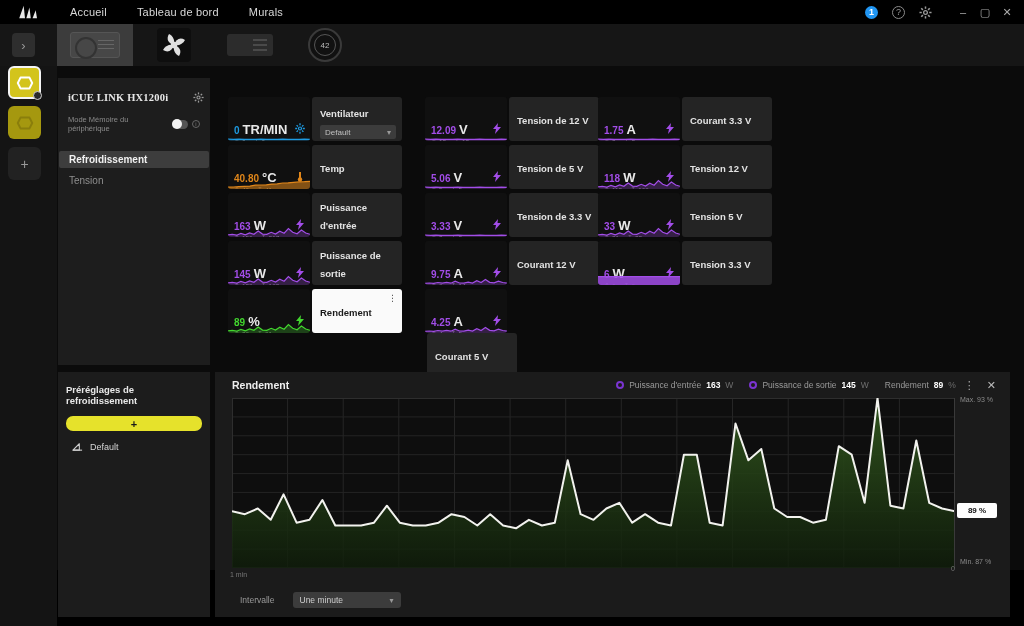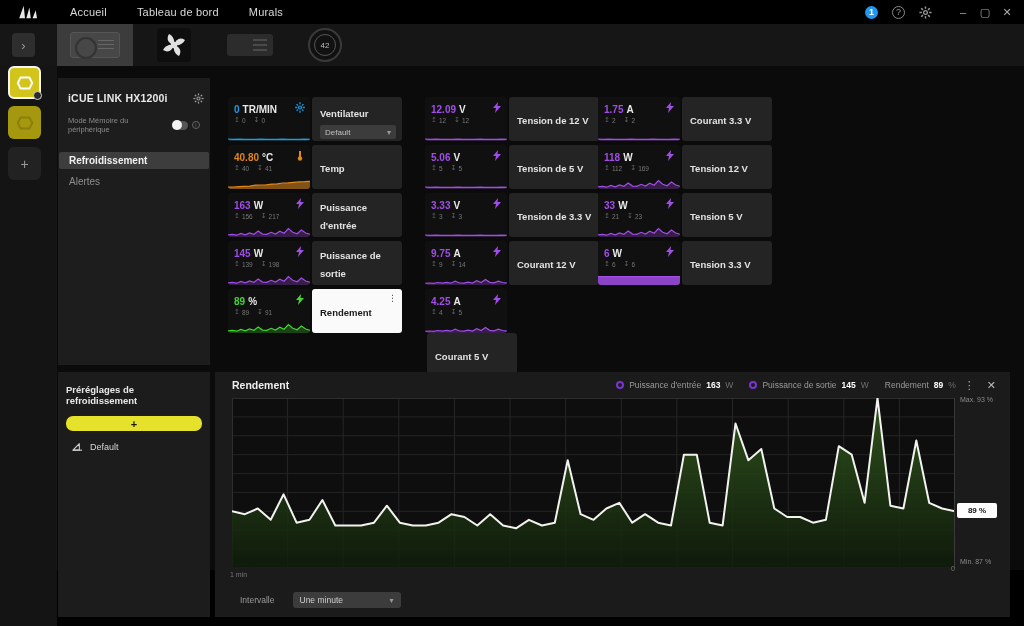--- a/index.html
+++ b/index.html
@@ -41,38 +41,38 @@
   
   #rail { left:0; top:66px; width:57px; height:560px; background:#141414; }
   .rail-btn { left:8px; width:33px; height:33px; border-radius:6px; display:flex; align-items:center; justify-content:center; position:absolute; }
   #rail-dev1 { top:0px; background:#d3c41c; border:2px solid #f5f5f5; }
   #rail-dev1 .badge { position:absolute; right:-3px; bottom:-3px; width:9px; height:9px; border-radius:50%; background:#2a2a2a; border:1px solid #cfcfcf; }
   #rail-dev2 { top:40px; background:#a5980f; }
   #rail-add { top:81px; background:#222; color:#999; font-size:14px; }
 
   
   #device-panel { left:58px; top:78px; width:152px; height:287px; background:#1d1d1d; }
-  #dp-title-row { display:flex; align-items:center; padding:14px 6px 0 10px; }
+  #dp-title-row { display:flex; align-items:center; padding:14px 6px 0 10px;font-family:Liberation Serif, serif; }
   #dp-title { font-size:10.5px; font-weight:bold; color:#e8e8e8; letter-spacing:.2px; flex:1; }
   #dp-mem-row { display:flex; align-items:center; padding:12px 10px 0 10px; gap:4px; }
   #dp-mem-label { font-size:7.5px; color:#8a8a8a; flex:1; }
   .toggle { width:16px; height:9px; border-radius:5px; background:#555; position:relative; flex:none; }
   .toggle .knob { position:absolute; left:0px; top:-1px; width:10px; height:10px; border-radius:50%; background:#f2f2f2; }
   .mini-info { width:8px; height:8px; border-radius:50%; border:1px solid #666; color:#777; font-size:6px; display:flex; align-items:center; justify-content:center; flex:none; }
   #dp-nav { margin-top:18px; }
   .dp-nav-item { height:17px; display:flex; align-items:center; padding-left:10px; font-size:10px; color:#8f8f8f; margin:0 1px 4px 1px; border-radius:2px; }
   .dp-nav-item.selected { background:#3d3d3d; color:#f0f0f0; font-weight:bold; }
 
   
   #tile-grid { left:0; top:0; }
   .tile-pair { position:absolute; display:flex; }
   .tile-value { width:82px; height:44px; background:#101010; border-radius:3px; position:relative; overflow:hidden; }
   .tv-row { display:flex; align-items:baseline; padding:5px 5px 0 6px; }
   .tv-num { font-size:10px; font-weight:bold; }
-  .tv-unit { font-size:10px; font-weight:bold; color:#e8e8e8; margin-left:3px; flex:1; }
+  .tv-unit { font-size:13px; font-weight:bold; color:#e8e8e8; margin-left:3px; flex:1;margin-top:20px; }
   .tv-icon { width:10px; height:11px; }
   .tv-stats { display:flex; align-items:center; gap:2px; padding-left:6px; margin-top:1px; font-size:6.5px; color:#777; }
   .tv-stats .glyph { font-size:7px; color:#666; }
   .tv-stats .gap { width:4px; }
   .spark { position:absolute; left:0; bottom:0; width:82px; height:13px; }
   .tile-label { width:90px; height:44px; background:#242424; border-radius:3px; margin-left:2px; position:relative; padding:6px 6px 0 8px; }
   .tile-label .tl-text { font-size:9.5px; font-weight:bold; color:#e3e3e3; }
   .tile-label.center { display:flex; align-items:center; padding-top:0; }
   .tile-label.selected { background:#fafafa; }
   .tile-label.selected .tl-text { color:#1a1a1a; }
@@ -213,21 +213,21 @@
     </div>
     <div id="dp-mem-row">
       <span id="dp-mem-label">Mode Mémoire du périphérique</span>
       <span class="toggle">
           <span class="knob"></span>
         </span>
       <span class="mini-info">i</span>
     </div>
     <div id="dp-nav">
       <div class="dp-nav-item selected">Refroidissement</div>
-      <div class="dp-nav-item">Alertes</div>
+      <div class="dp-nav-item">Tension</div>
     </div>
   </div>
 
   <div id="tile-grid" class="abs">
       <div class="tile-pair" style="left: 228px; top: 97px;">
         <div class="tile-value">
           <div class="tv-row">
             <span class="tv-num" style="color: rgb(30, 155, 226);">0</span>
             <span class="tv-unit">TR/MIN</span>
             <span class="tv-icon">

